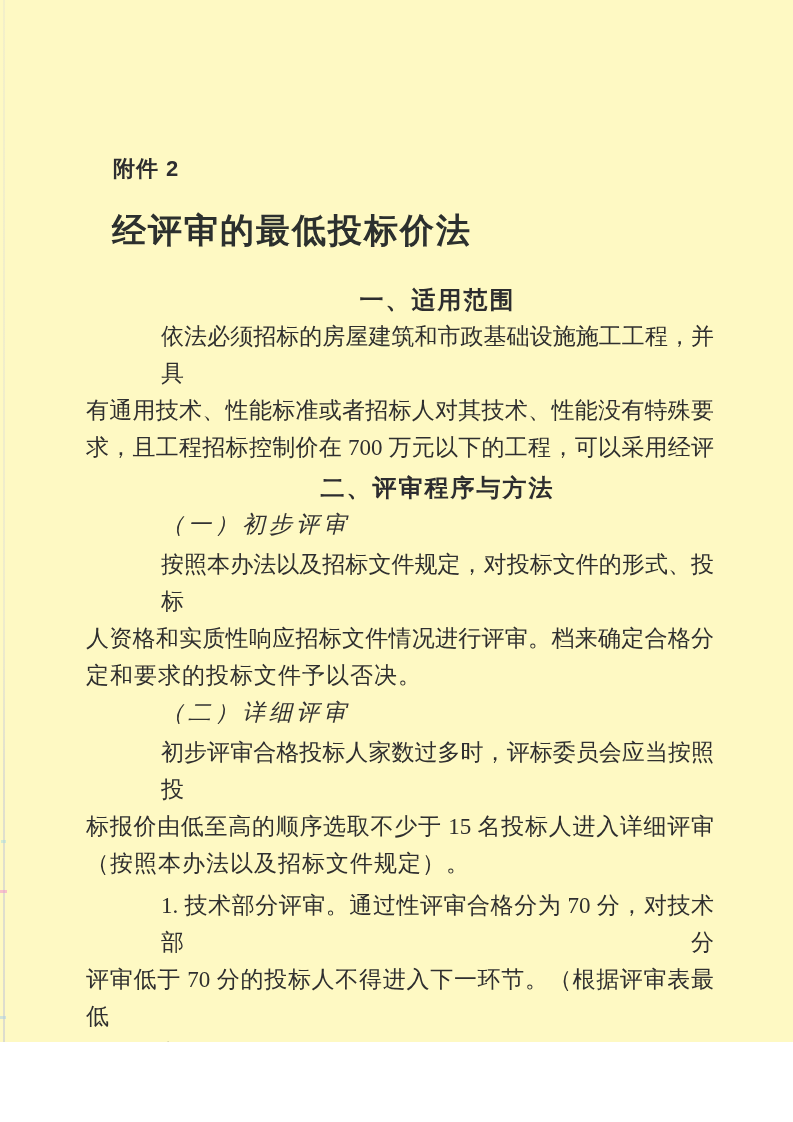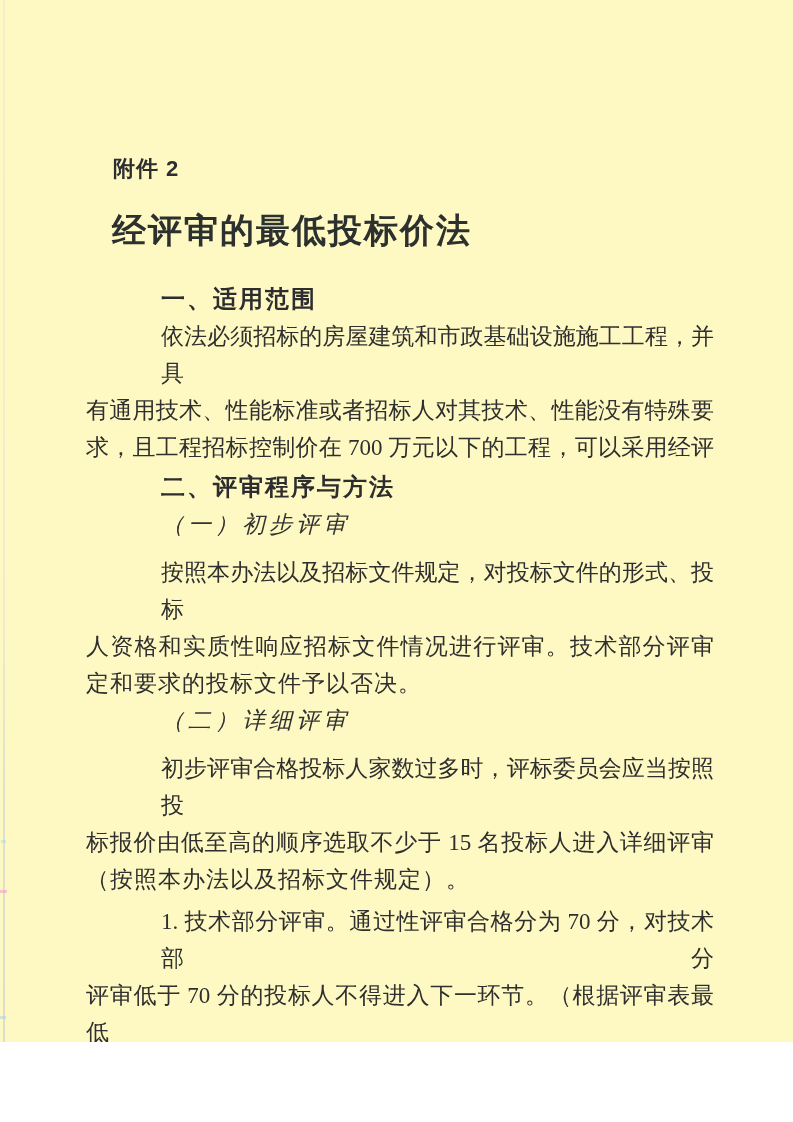--- a/index.html
+++ b/index.html
@@ -76,38 +76,39 @@
     letter-spacing: 0;
     text-align: justify;
     text-align-last: justify;
     text-justify: inter-character;
     word-break: break-all;
   }
 
   .block-heading {
     margin-top: 3px;
     padding-left: 75px;
-    font-family: Liberation Serif, serif;
+    font-family: Liberation Sans, sans-serif;
     font-weight: 700;
     font-size: 24px;
     line-height: 37px;
     letter-spacing: 2px;
     color: #2d2d2f;
+    text-align: center;
   }
   .block-subheading {
     padding-left: 75px;
     font-style: italic;
     font-size: 23px;
     line-height: 37px;
     letter-spacing: 4px;
     color: #323232;
   }
   .block-paragraph { margin-top: 0; }
   .block-paragraph + .block-paragraph { margin-top: 5px; }
-  .block-subheading + .block-paragraph { margin-top: 11px; }
+  .block-subheading + .block-paragraph { margin-top: 3px; }
 
   .page-number {
     position: absolute;
     top: 1048px;
     right: 98px;
     font-size: 21px;
     letter-spacing: 4px;
     color: #2f2f2f;
   }
 </style>
@@ -130,21 +131,21 @@
         <div class="block-heading">一、适用范围</div>
         <div class="block-paragraph">
           <div class="line indent fill">依法必须招标的房屋建筑和市政基础设施施工工程，并具</div>
           <div class="line fill">有通用技术、性能标准或者招标人对其技术、性能没有特殊要</div>
           <div class="line fill">求，且工程招标控制价在 700 万元以下的工程，可以采用经评</div>
         </div>
         <div class="block-heading">二、评审程序与方法</div>
         <div class="block-subheading">（一）初步评审</div>
         <div class="block-paragraph">
           <div class="line indent fill">按照本办法以及招标文件规定，对投标文件的形式、投标</div>
-          <div class="line fill">人资格和实质性响应招标文件情况进行评审。技术部分评审</div>
+          <div class="line fill">人资格和实质性响应招标文件情况进行评审。档来确定合格分</div>
           <div class="line">定和要求的投标文件予以否决。</div>
         </div>
         <div class="block-subheading">（二）详细评审</div>
         <div class="block-paragraph">
           <div class="line indent fill">初步评审合格投标人家数过多时，评标委员会应当按照投</div>
           <div class="line fill">标报价由低至高的顺序选取不少于 15 名投标人进入详细评审</div>
           <div class="line">（按照本办法以及招标文件规定）。</div>
         </div>
         <div class="block-paragraph">
           <div class="line indent fill">1. 技术部分评审。通过性评审合格分为 70 分，对技术部分</div>

